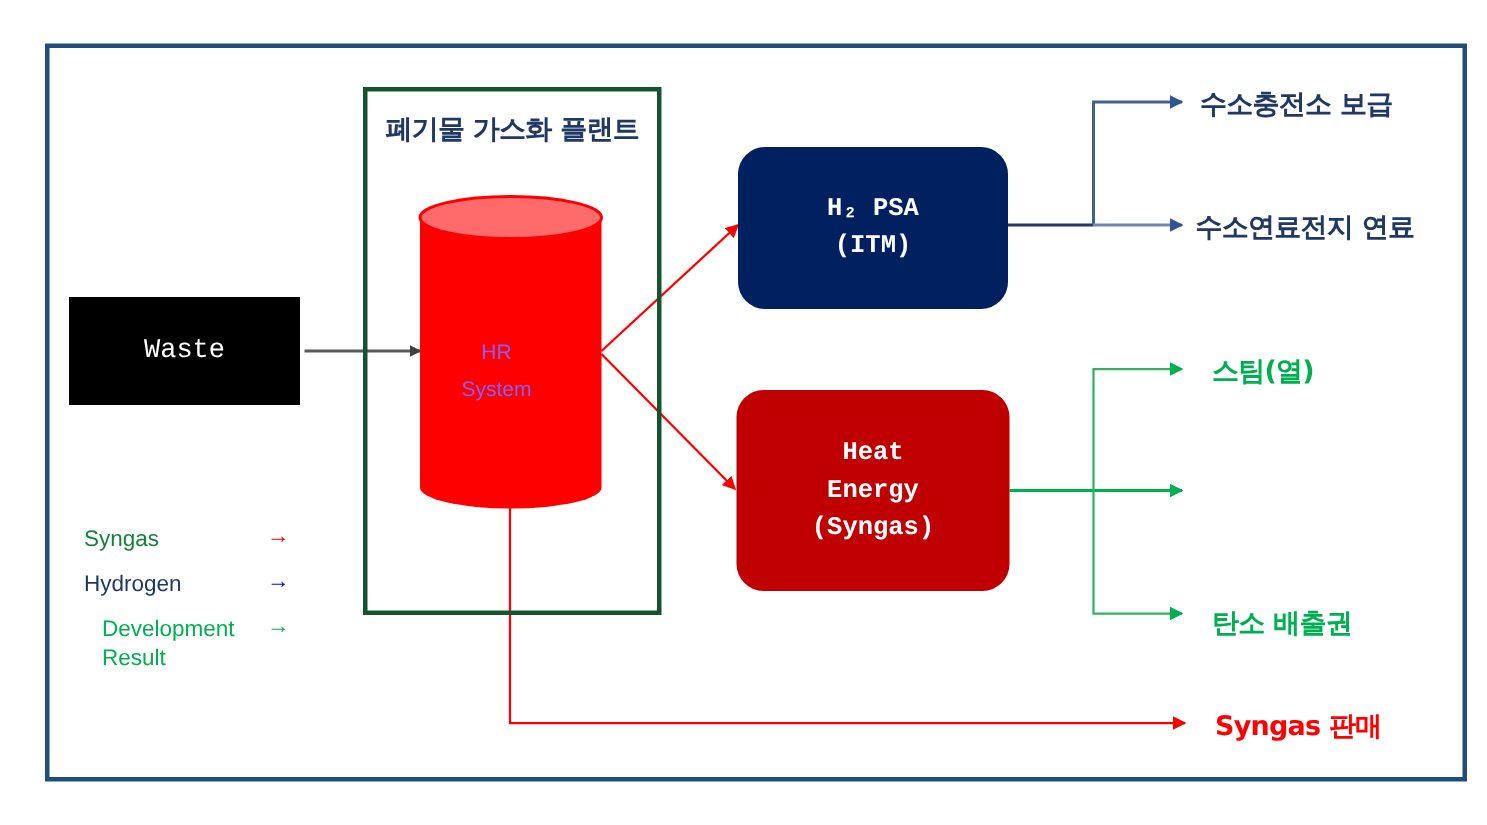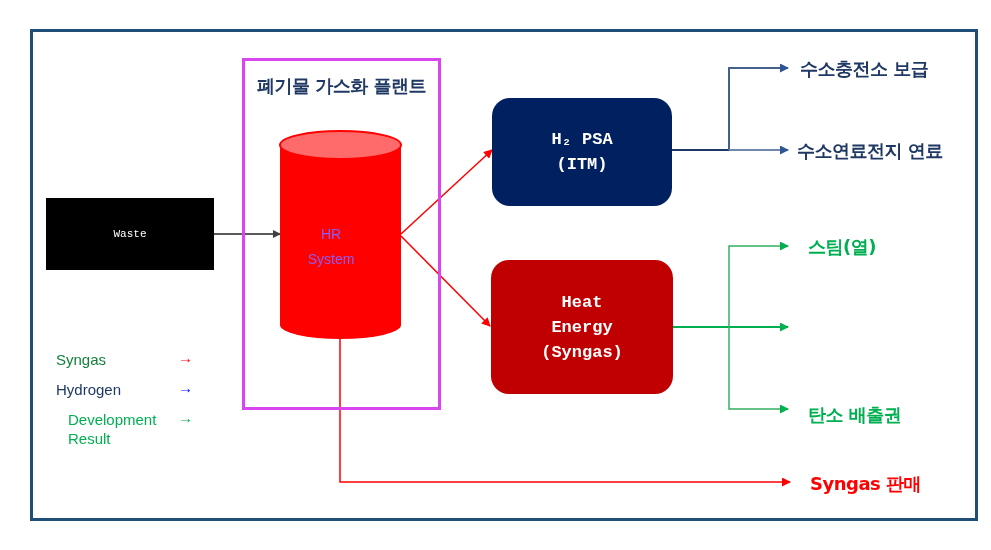--- a/index.html
+++ b/index.html
@@ -1,21 +1,21 @@
 <!DOCTYPE html>
 <html><head>
   <meta charset="utf-8">
   <style>
     html, body { margin: 0; padding: 0; background: #ffffff; }
     body { width: 991px; height: 550px; position: relative; overflow: hidden; font-family: "Liberation Sans", "DejaVu Sans", sans-serif; }
     .frame { position: absolute; left: 30px; top: 29px; width: 942px; height: 486px; border: 3px solid #1F4E79; box-sizing: content-box; }
     svg.lines { position: absolute; left: 0; top: 0; width: 991px; height: 550px; }
     .box { position: absolute; display: flex; align-items: center; justify-content: center; text-align: center; color: #ffffff; font-family: Liberation Mono, monospace; }
-    .waste { left: 46px; top: 198px; width: 168px; height: 72px; background: #000000; font-size: 11px; }
-    .plant { position: absolute; left: 242px; top: 58px; width: 193px; height: 346px; border: 3px solid #d946ef; box-sizing: content-box; }
+    .waste { left: 46px; top: 198px; width: 154px; height: 72px; background: #000000; font-size: 18px; }
+    .plant { position: absolute; left: 242px; top: 58px; width: 193px; height: 346px; border: 3px solid #14532d; box-sizing: content-box; }
     .plant-title { position: absolute; left: 0; right: 0; top: 13px; text-align: center; font-weight: bold; font-size: 18px; color: #1F3864; font-family: "DejaVu Sans", sans-serif; letter-spacing: -0.5px; }
     .cyl-label { position: absolute; left: 280px; top: 222px; width: 102px; text-align: center; color: #8b5cf6; font-size: 14px; line-height: 25px; }
     .h2psa { left: 492px; top: 98px; width: 180px; height: 108px; background: #002060; border-radius: 18px; font-weight: bold; font-size: 17px; line-height: 25px; flex-direction: column; }
     .heat { left: 491px; top: 260px; width: 182px; height: 134px; background: #C00000; border-radius: 18px; font-weight: bold; font-size: 17px; line-height: 25px; flex-direction: column; }
     .out { position: absolute; font-weight: bold; font-size: 18px; font-family: "DejaVu Sans", sans-serif; white-space: nowrap; letter-spacing: -0.5px; }
     .legend { position: absolute; font-size: 15px; line-height: 19px; }
     .legend-arrow { position: absolute; font-size: 15px; }
   </style>
 </head>
 <body>

